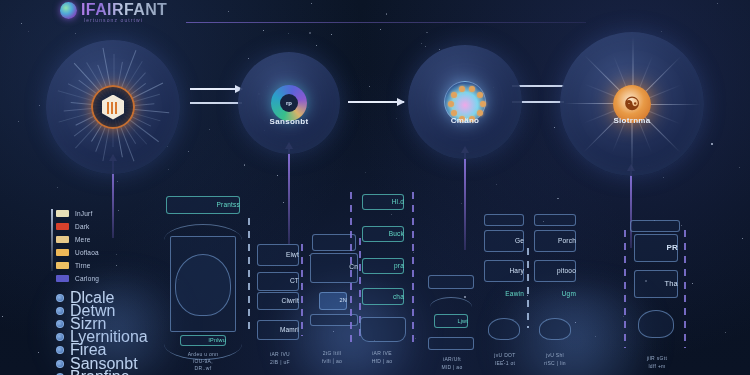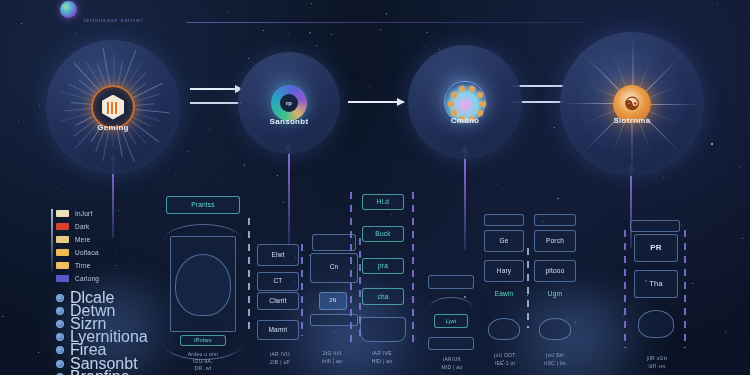--- a/index.html
+++ b/index.html
@@ -139,21 +139,21 @@
   .lrow2{display:flex; align-items:center; gap:6px; height:13.2px;}
   .bdot{width:8px;height:8px;border-radius:50%; flex:none;
         background:radial-gradient(circle at 35% 35%,#8fb6e8,#3f6aa8);
         border:1px solid rgba(150,190,240,.7);}
 
   
   .panel{position:absolute;}
   .bp-box{position:absolute; border:1px solid rgba(125,170,225,.55); border-radius:3px;
           background:rgba(22,38,68,.45);}
   .bp-box.teal{border-color:rgba(90,205,195,.7);}
-  .bp-lbl{position:absolute; width:100%; text-align:center; font-size:6.5px;
+  .bp-lbl{position:absolute; width:100%; text-align:right; font-size:6.5px;
           color:#cfe0f5; letter-spacing:.2px; filter:blur(.25px); white-space:nowrap;}
   .bp-lbl.teal{color:#63d8c6;}
   .vdash{position:absolute; width:2px;
     background:repeating-linear-gradient(180deg, rgba(135,120,220,.85) 0 7px, rgba(0,0,0,0) 7px 13px);}
   .vdash.light{background:repeating-linear-gradient(180deg, rgba(175,200,235,.8) 0 7px, rgba(0,0,0,0) 7px 13px);}
   .cap{position:absolute; text-align:center; font-size:5px; color:#92a6c4;
        letter-spacing:.3px; filter:blur(.45px); white-space:nowrap;}
   .glowblob{position:absolute; border-radius:50%; filter:blur(13px);
             background:radial-gradient(circle, rgba(90,130,200,.42) 0%, rgba(90,130,200,0) 70%);}
   .hcurve{position:absolute; border-top:1px solid rgba(140,180,230,.5); border-radius:50%/100% 100% 0 0;}
@@ -245,20 +245,21 @@
     <div class="st" style="width: 1px; height: 1px; left: 495.695px; top: 184.25px; opacity: 0.25;"></div>
     <div class="st" style="width: 1px; height: 1px; left: 365.384px; top: 171.949px; opacity: 0.2;"></div>
     <div class="st" style="width: 1px; height: 1px; left: 74.5788px; top: 33.1051px; opacity: 0.37;"></div>
     <div class="st" style="width: 1px; height: 1px; left: 502.91px; top: 360.311px; opacity: 0.68;"></div>
     <div class="st" style="width: 1px; height: 1px; left: 2.22801px; top: 315.602px; opacity: 0.75;"></div>
   </div>
 
 <div class="header">
   <div class="logo-wrap">
     <div class="logo-mark"></div>
+    <div class="logo-text">IFAIRFANT</div>
   </div>
   <div class="logo-sub">lertunsonz outrtwi</div>
   <div class="header-rule"></div>
 </div>
 
 <div class="harrow" style="left:190px; top:88px; width:52px;"></div>
 <div class="hline" style="left:190px; top:102px; width:52px;"></div>
 <div class="harrow" style="left:348px; top:101px; width:56px;"></div>
 <div class="hline" style="left:512px; top:85px; width:52px;"></div>
 <div class="hline" style="left:512px; top:101px; width:52px;"></div>
@@ -302,21 +303,20 @@
       <div class="spoke" style="height: 42px; transform: rotate(296.471deg) translateX(-0.5px); opacity: 0.43;"></div>
       <div class="spoke" style="height: 57px; transform: rotate(307.059deg) translateX(-0.5px); opacity: 0.57;"></div>
       <div class="spoke" style="height: 50px; transform: rotate(317.647deg) translateX(-0.5px); opacity: 0.25;"></div>
       <div class="spoke" style="height: 43px; transform: rotate(328.235deg) translateX(-0.5px); opacity: 0.39;"></div>
       <div class="spoke" style="height: 58px; transform: rotate(338.824deg) translateX(-0.5px); opacity: 0.52;"></div>
       <div class="spoke" style="height: 51px; transform: rotate(349.412deg) translateX(-0.5px); opacity: 0.66;"></div>
     </div>
   <div class="ico ico-hex">
     <div class="hexglyph"></div>
   </div>
-  <div class="node-label">Geming</div>
 </div>
 
 <div class="node" id="node2">
   <div class="disc"></div>
   <div class="ico ring-ico">
       <span>rp</span>
     </div>
   <div class="node-label">Sansonbt</div>
 </div>
 

